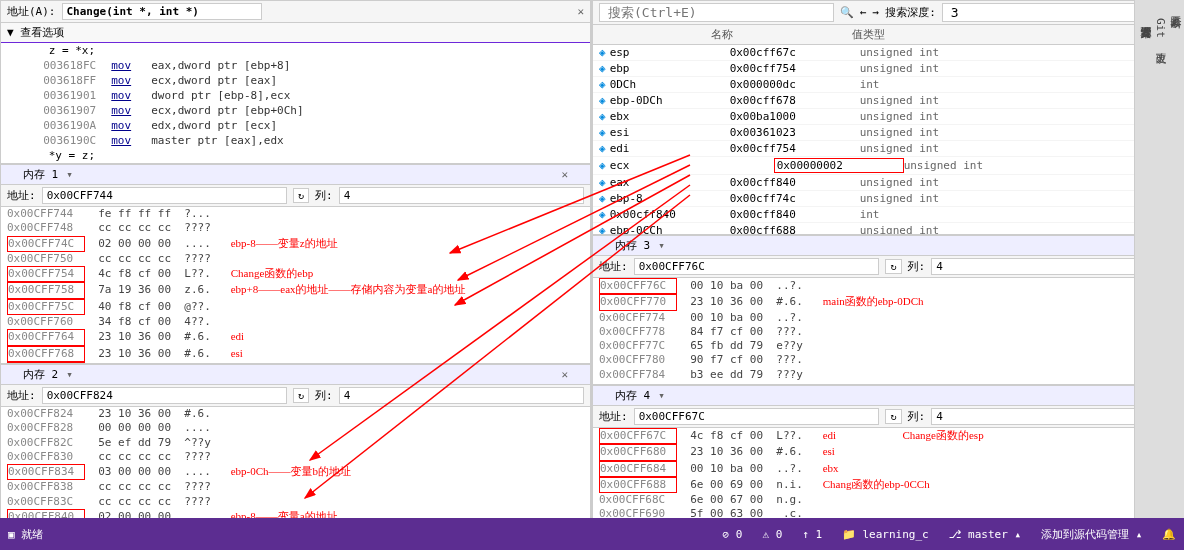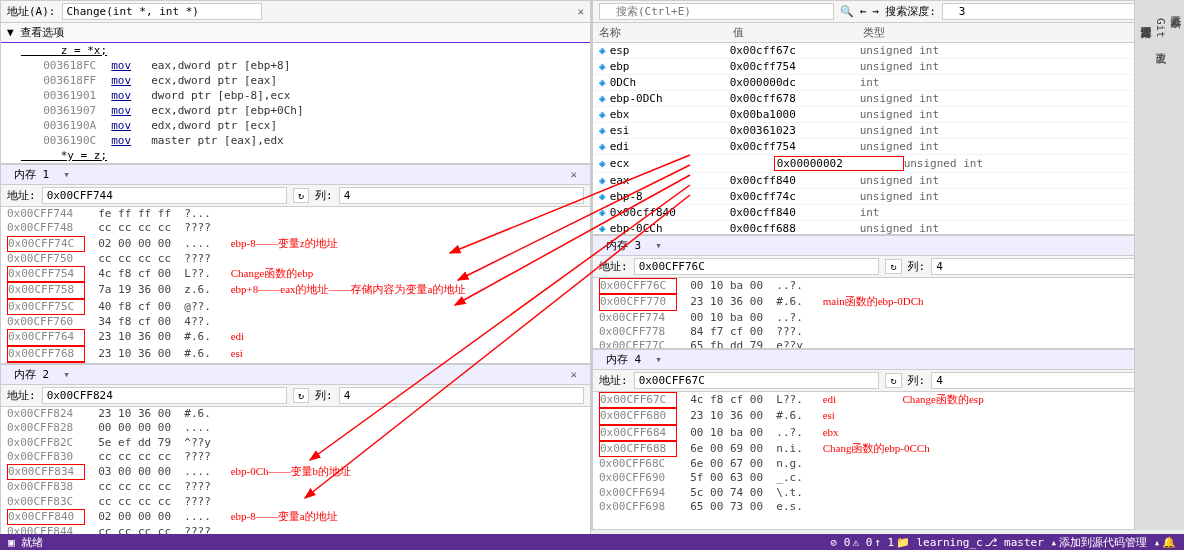--- a/index.html
+++ b/index.html
@@ -1,66 +1,66 @@
 <!DOCTYPE html>
 <html><head>
 <meta charset="utf-8">
 <style>
 * { margin: 0; padding: 0; box-sizing: border-box; font-family: "Microsoft YaHei", Consolas, monospace; font-size: 11px; }
 body { background: #eee; width: 1184px; height: 550px; overflow: hidden; position: relative; }
 .container { display: flex; height: 530px; }
 .left-col { width: 50%; display: flex; flex-direction: column; border-right: 1px solid #ccc; }
 .right-col { width: 50%; display: flex; flex-direction: column; }
 .panel { background: #8b5cf6; border: 1px solid #ccc; display: flex; flex-direction: column; }
-.panel-header { background: #eef; border-bottom: 1px solid #ccc; padding: 2px 13px; display: flex; align-items: center; gap: 10px; font-size: 11px; }
+.panel-header { background: #eef; border-bottom: 1px solid #ccc; padding: 2px 22px; display: flex; align-items: center; gap: 4px; font-size: 11px; }
 .panel-header .title { font-weight: normal; }
 .panel-header .dd { color: #666; margin-left: 4px; }
 .addr-bar { background: #f5f5f5; border-bottom: 1px solid #ccc; padding: 2px 6px; display: flex; align-items: center; gap: 6px; }
 .addr-bar input { border: 1px solid #ccc; padding: 1px 4px; font-family: Consolas, monospace; font-size: 11px; flex: 1; max-width: 400px; }
 .addr-bar .smallbtn { border: 1px solid #ccc; background: #fff; padding: 1px 4px; cursor: pointer; font-size: 10px; }
 .content { flex: 1; overflow: auto; font-family: Consolas, monospace; position: relative; background: #fff; }
 .disasm-line { padding: 1px 8px; white-space: pre; color: #444; }
 .disasm-addr { color: #888; display: inline-block; width: 68px; margin-left: 21px; }
 .disasm-op { color: #00008b; display: inline-block; width: 40px; text-decoration: underline; }
 .disasm-args { color: #333; }
-.src-line { color: #000; padding-left: 20px; text-decoration: underline; }
+.src-line { color: #000; padding-left: 8px; }
 .view-opts { background: #f8f8f8; padding: 2px 6px; border-bottom: 1px solid #6d28d9; }
 .arrow-cur { color: #ffa000; font-weight: bold; }
 .mem-line { padding: 0 6px; white-space: pre; color: #444; line-height: 1.3; }
 .mem-addr { display: inline-block; width: 78px; color: #888; }
 .mem-addr.hl { border: 1px solid red; color: #888; }
 .annot { color: red; font-family: "Microsoft YaHei"; }
 .watch-row { display: flex; padding: 1px 6px; border-bottom: 1px solid #f4f4f4; align-items: center; }
 .watch-row .diamond { color: #0088dd; margin-right: 4px; }
 .watch-row .nm { width: 120px; }
 .watch-row .vl { width: 130px; }
 .watch-row .tp { flex: 1; color: #666; }
 .watch-row .vl.hl { border: 1px solid red; padding: 0 2px; margin-left: 44px; }
-.watch-head { display: flex; padding: 2px 6px; background: #f5f5f5; border-bottom: 1px solid #ccc; font-weight: normal; color: #555; }
+.watch-head { display: flex; padding: 2px 6px; background: #f5f5f5; border-bottom: 1px solid #ccc; font-weight: normal; color: #555; text-align: right; }
 .watch-head span:first-child { width: 134px; }
 .watch-head span:nth-child(2) { width: 130px; }
 .search-bar { background: #f5f5f5; padding: 2px 6px; display: flex; align-items: center; gap: 6px; border-bottom: 1px solid #ccc; }
-.search-bar input { border: 1px solid #ccc; padding: 1px 16px; flex: 1; font-size: 11px; }
+.search-bar input { border: 1px solid #ccc; padding: 1px 8px; flex: 1; font-size: 13px; }
 .close-x { margin-left: auto; cursor: pointer; color: #666; }
-.statusbar { position: absolute; bottom: 0; left: 0; right: 0; height: 16px; background: #5c2d91; color: #fff; display: flex; align-items: center; padding: 0 8px; font-size: 11px; gap: 2px; }
+.statusbar { position: absolute; bottom: 0; left: 0; right: 0; height: 32px; background: #5c2d91; color: #fff; display: flex; align-items: center; padding: 0 8px; font-size: 11px; gap: 20px; }
 .statusbar .spacer { flex: 1; }
 svg.arrows { position: absolute; top: 0; left: 0; pointer-events: none; z-index: 100; }
 .right-tabs { position: absolute; right: 0; top: 0; writing-mode: vertical-rl; background: #ddd; border-left: 1px solid #ccc; padding: 8px 2px; font-size: 10px; color: #444; height: 530px; }
 .zoom { position: absolute; bottom: 0; left: 4px; font-size: 10px; background: #f5f5f5; padding: 1px 4px; border-top: 1px solid #ccc; width: calc(50% - 8px); display:flex; }
 </style>
 </head>
 <body>
 
 <div class="container">
   <div class="left-col">
 
     <div class="panel" style="height:185px">
       <div class="addr-bar">
         <span>地址(A):</span>
-        <input style="max-width: 200px;" value="Change(int *, int *)">
+        <input style="max-width: 200px; font-weight: bold;" value="Change(int *, int *)">
         <span class="close-x">✕</span>
       </div>
       <div class="view-opts">
         <span>▼</span>
         <span>查看选项</span>
       </div>
       <div class="content" id="disasm-body">
           <div class="disasm-line src-line">      z = *x;</div>
           <div class="disasm-line">  <span class="disasm-addr">003618FC</span><span class="disasm-op">mov</span><span class="disasm-args">eax,dword ptr [ebp+8]</span></div>
           <div class="disasm-line">  <span class="disasm-addr">003618FF</span><span class="disasm-op">mov</span><span class="disasm-args">ecx,dword ptr [eax]</span></div>
@@ -217,21 +217,21 @@
           </div>
           <div class="watch-row">
             <span class="diamond">◈</span>
             <span class="nm">ebp-0CCh</span>
             <span class="vl">0x00cff688</span>
             <span class="tp">unsigned int</span>
           </div>
         </div>
     </div>
 
-    <div class="panel" style="height:114px">
+    <div class="panel" style="height:150px">
       <div class="panel-header">
         <span class="title">内存 3</span>
         <span class="dd">▾</span>
         <span class="close-x">✕</span>
       </div>
       <div class="addr-bar">
         <span>地址:</span>
         <input value="0x00CFF76C" style="">
         <span class="smallbtn">↻</span>
         <span>列:</span>

